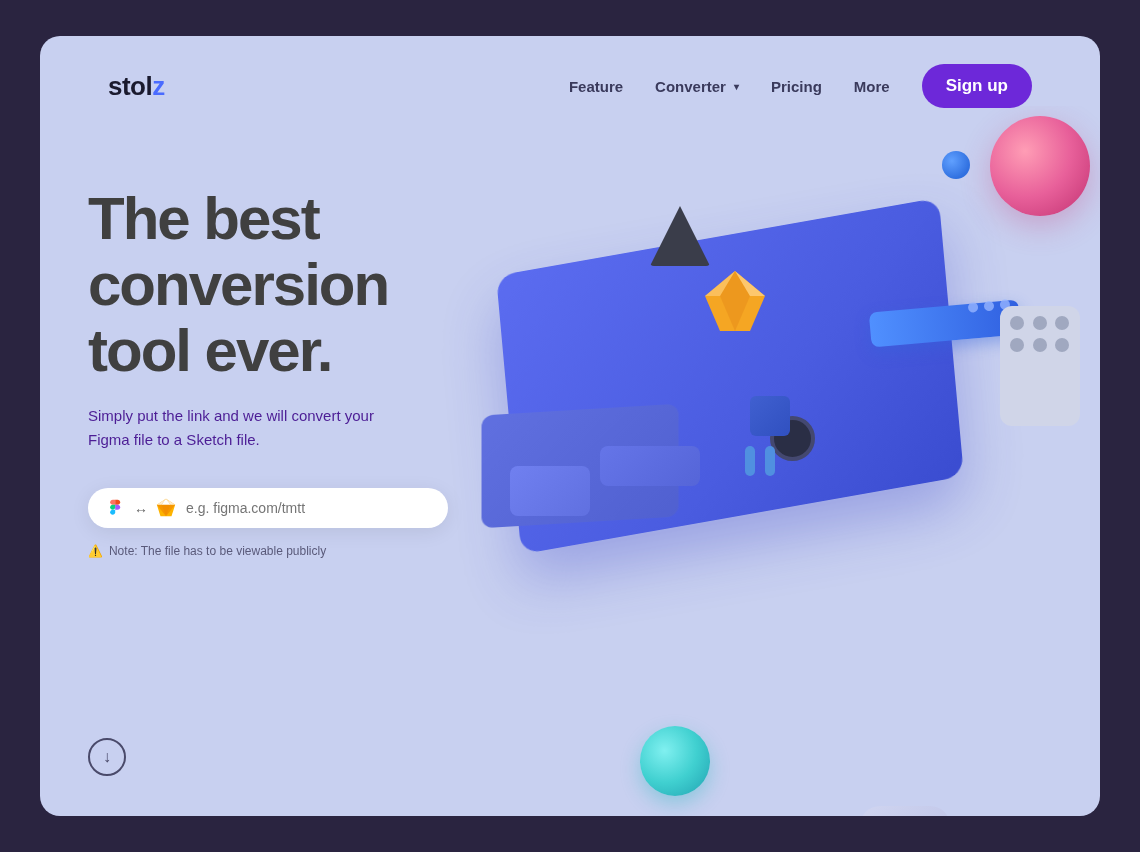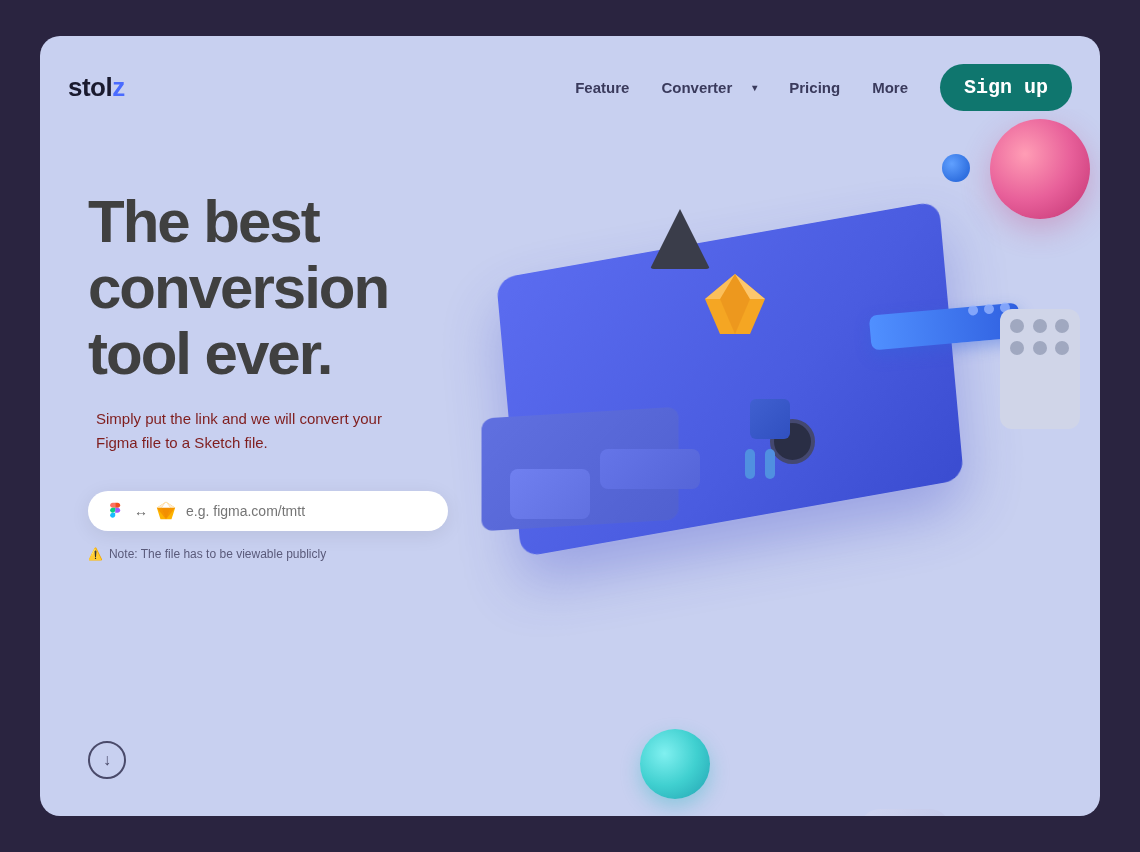--- a/index.html
+++ b/index.html
@@ -17,21 +17,21 @@
       background: #c8d0f0;
       border-radius: 20px;
       overflow: hidden;
       position: relative;
     }
     
     .navbar {
       display: flex;
       align-items: center;
       justify-content: space-between;
-      padding: 28px 28px;
+      padding: 28px 68px;
       position: relative;
       z-index: 10;
     }
     .logo {
       font-size: 26px;
       font-weight: 700;
       color: #1a1a2e;
       letter-spacing: -0.5px;
     }
     .logo span {
@@ -45,36 +45,35 @@
     .nav-link {
       font-size: 15px;
       color: #3a3a5c;
       text-decoration: none;
       font-weight: 700;
       cursor: pointer;
     }
     .nav-link-dropdown {
       display: flex;
       align-items: center;
-      gap: 20px;
+      gap: 8px;
     }
     .nav-link-dropdown .chevron {
       font-size: 10px;
       color: #3a3a5c;
     }
     .signup-btn {
-      background: #0f766e;
+      background: #6d28d9;
       color: white;
       border: none;
       border-radius: 50px;
       padding: 12px 24px;
-      font-size: 20px;
+      font-size: 17px;
       font-weight: 600;
       cursor: pointer;
-      font-family: Liberation Mono, monospace;
     }
     
     .hero {
       display: flex;
       padding: 20px 48px 0;
       position: relative;
       height: calc(100% - 90px);
     }
     .hero-left {
       flex: 0 0 420px;
@@ -85,25 +84,24 @@
     .hero-title {
       font-size: 60px;
       font-weight: 800;
       color: #404040;
       line-height: 1.1;
       letter-spacing: -2px;
       margin-bottom: 20px;
     }
     .hero-subtitle {
       font-size: 15px;
-      color: #7f1d1d;
+      color: #4c1d95;
       line-height: 1.6;
       margin-bottom: 36px;
       max-width: 300px;
-      margin-left: 8px;
     }
     
     .input-wrapper {
       display: flex;
       align-items: center;
       background: white;
       border-radius: 50px;
       padding: 8px 8px 8px 16px;
       width: 360px;
       margin-bottom: 16px;

